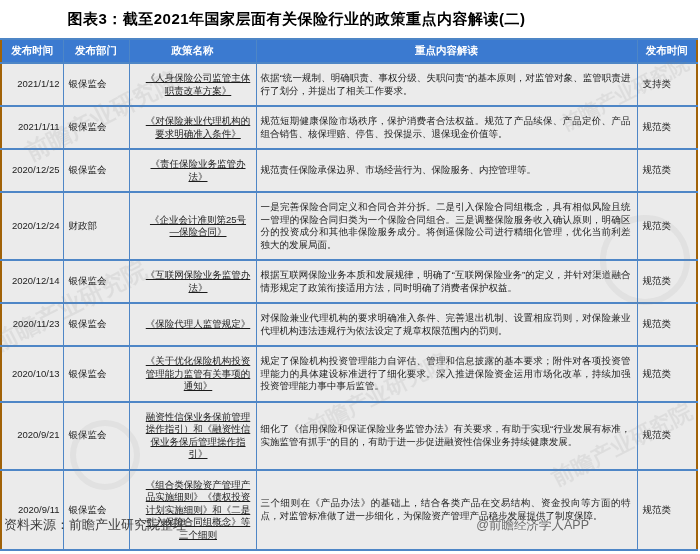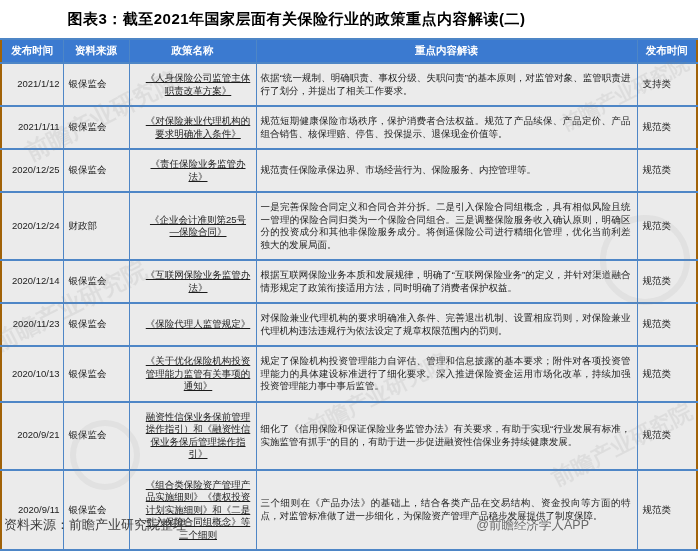--- a/index.html
+++ b/index.html
@@ -107,21 +107,21 @@
     <colgroup>
       <col style="width:62px">
         <col style="width:66px">
         <col style="width:127px">
         <col style="width:381px">
         <col style="width:60px">
     </colgroup>
     <thead>
       <tr>
         <th>发布时间</th>
-        <th>资料来源</th>
+        <th>发布部门</th>
         <th>政策名称</th>
         <th>重点内容解读</th>
         <th>发布时间</th>
       </tr>
     </thead>
     <tbody>
       <tr>
         <td class="c-date">2021/1/12</td>
         <td class="c-dept">银保监会</td>
         <td class="c-policy">《人身保险公司监管主体职责改革方案》</td>

